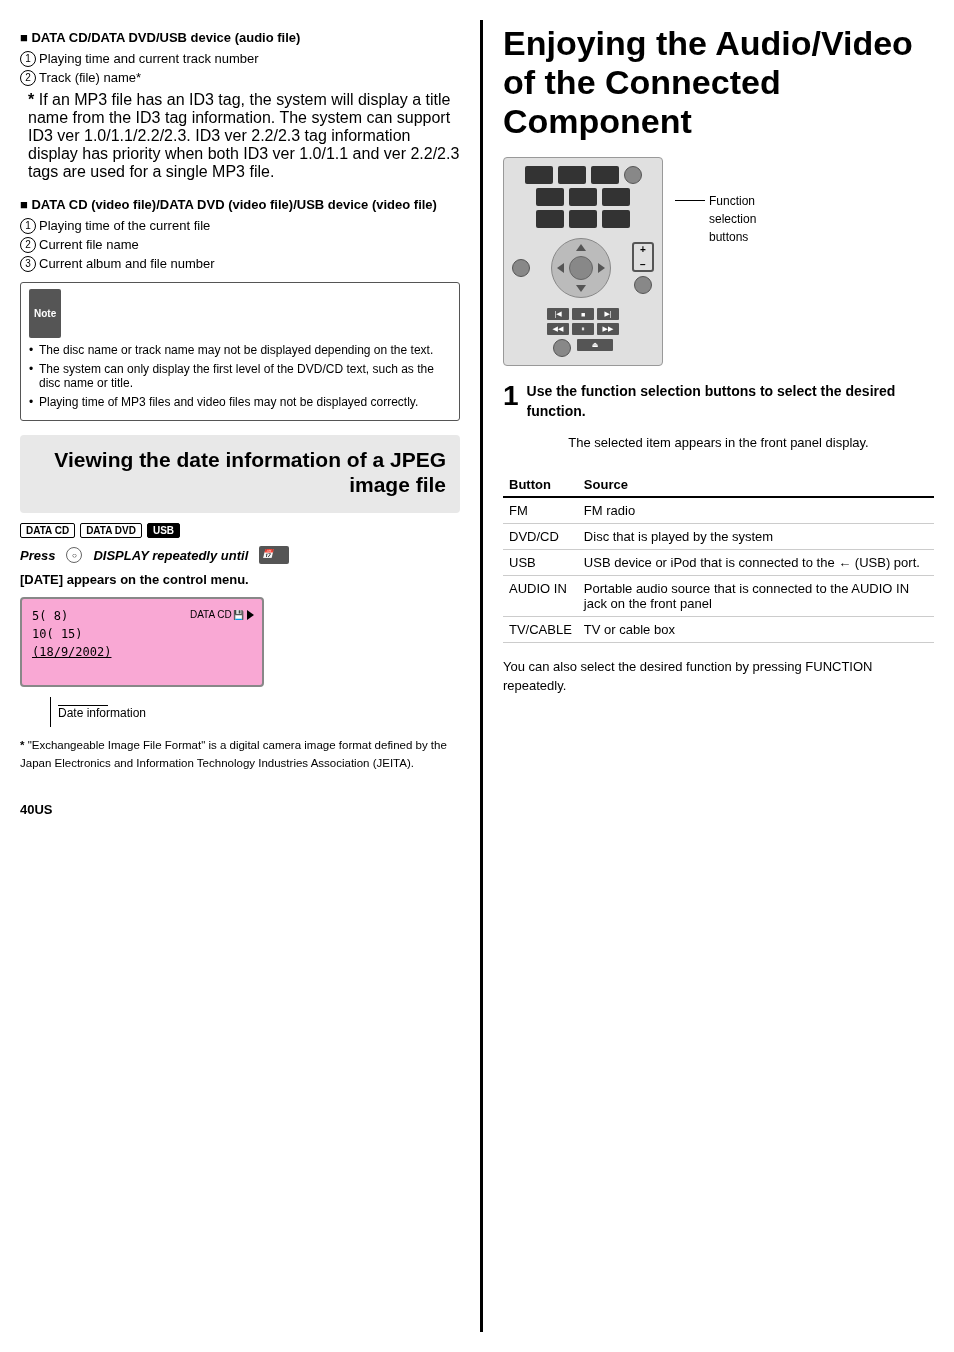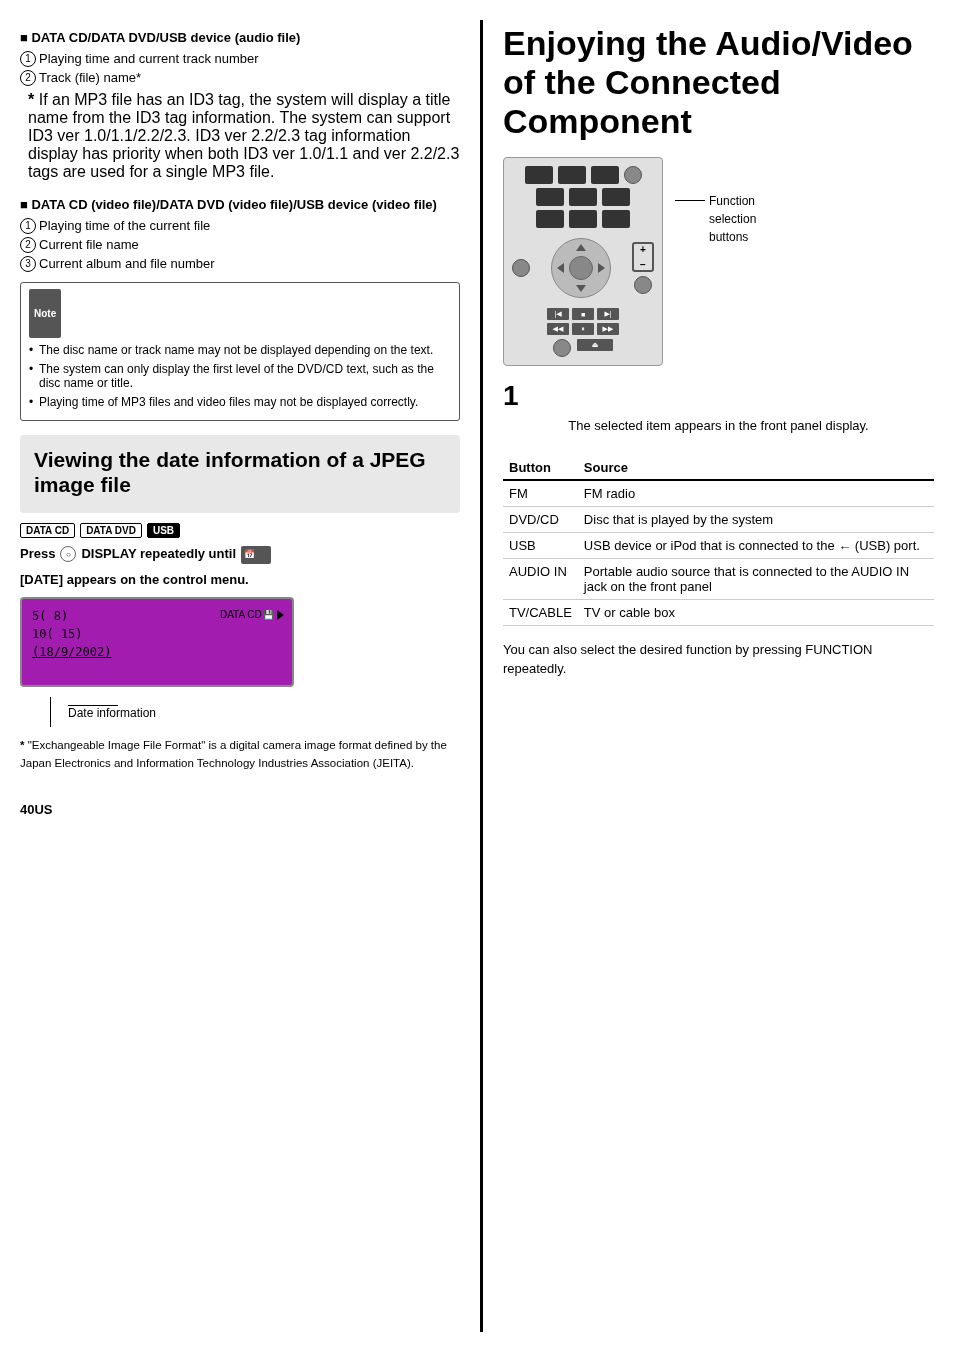--- a/index.html
+++ b/index.html
@@ -86,20 +86,21 @@
       content: '•';
       position: absolute;
       left: 0;
     }
     
     .viewing-box {
       background: #e8e8e8;
       border-radius: 4px;
       padding: 12px 14px;
       margin: 14px 0 10px 0;
+      text-align: right;
     }
     .viewing-title {
       font-size: 21px;
       font-weight: bold;
       line-height: 1.2;
       margin-bottom: 4px;
     }
     .media-badges {
       display: flex;
       gap: 5px;
@@ -119,43 +120,44 @@
     .section-body {
       font-size: 13px;
       line-height: 1.5;
       margin-bottom: 8px;
     }
     .press-instruction {
       font-weight: bold;
       font-size: 13px;
       margin: 8px 0;
       display: flex;
-      align-items: flex-start;
+      align-items: center;
       flex-wrap: wrap;
-      gap: 3px;
+      gap: 9px;
+      font-style: italic;
     }
     .display-icon {
       display: inline-block;
       width: 16px;
       height: 16px;
       border: 1px solid #666;
       border-radius: 50%;
       text-align: center;
       font-size: 9px;
       line-height: 16px;
       vertical-align: middle;
     }
     
     .screen-mockup {
       border: 2px solid #888;
       border-radius: 4px;
       padding: 8px 10px;
       margin: 10px 0;
-      background: #a21caf;
-      width: 274px;
+      background: #f9a8d4;
+      width: 244px;
       min-height: 90px;
       position: relative;
     }
     .screen-line {
       font-size: 12px;
       font-family: monospace;
       line-height: 1.5;
     }
     .date-label-arrow {
       display: flex;
@@ -397,21 +399,21 @@
         <div class="screen-line">10( 15)</div>
         <div class="screen-line" style="text-decoration:underline;">(18/9/2002)</div>
         <div class="screen-right">
           <span style="font-size:10px;">DATA CD</span>
           <span style="font-size:9px;">💾</span>
           <div class="play-tri"></div>
         </div>
       </div>
       <div class="date-label-arrow">
         <span style="display:inline-block; width: 2px; height: 30px; border-left: 1px solid #000; margin-left: 30px;"></span>
-        <div style="margin-left: 16px;">
+        <div style="margin-left: 6px;">
           <div style="width: 50px; height:1px; background:#000;"></div>
           <span style="font-size:12px;">Date information</span>
         </div>
       </div>
     </div>
 
     <div class="footnote">
       <span style="font-weight:bold;">* </span>
       <span>"Exchangeable Image File Format" is a digital camera image format defined by the Japan Electronics and Information Technology Industries Association (JEITA).</span>
     </div>
@@ -490,20 +492,21 @@
             <span>selection</span><br>
             <span>buttons</span>
           </div>
         </div>
       </div>
     </div>
 
     <div>
       <div style="display:flex; align-items:flex-start; margin-bottom:6px;">
         <span class="step-number">1</span>
+        <div class="step-instruction">Use the function selection buttons to select the desired function.</div>
       </div>
       <div class="step-body">The selected item appears in the front panel display.</div>
     </div>
 
     <table class="function-table">
       <thead>
         <tr>
           <th>Button</th>
           <th>Source</th>
         </tr>

